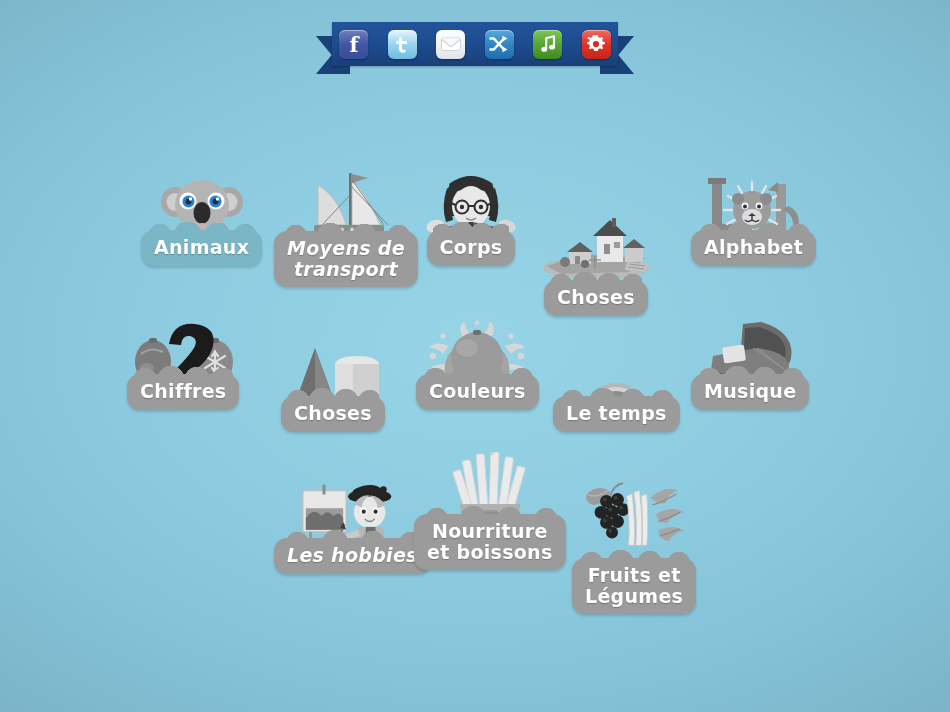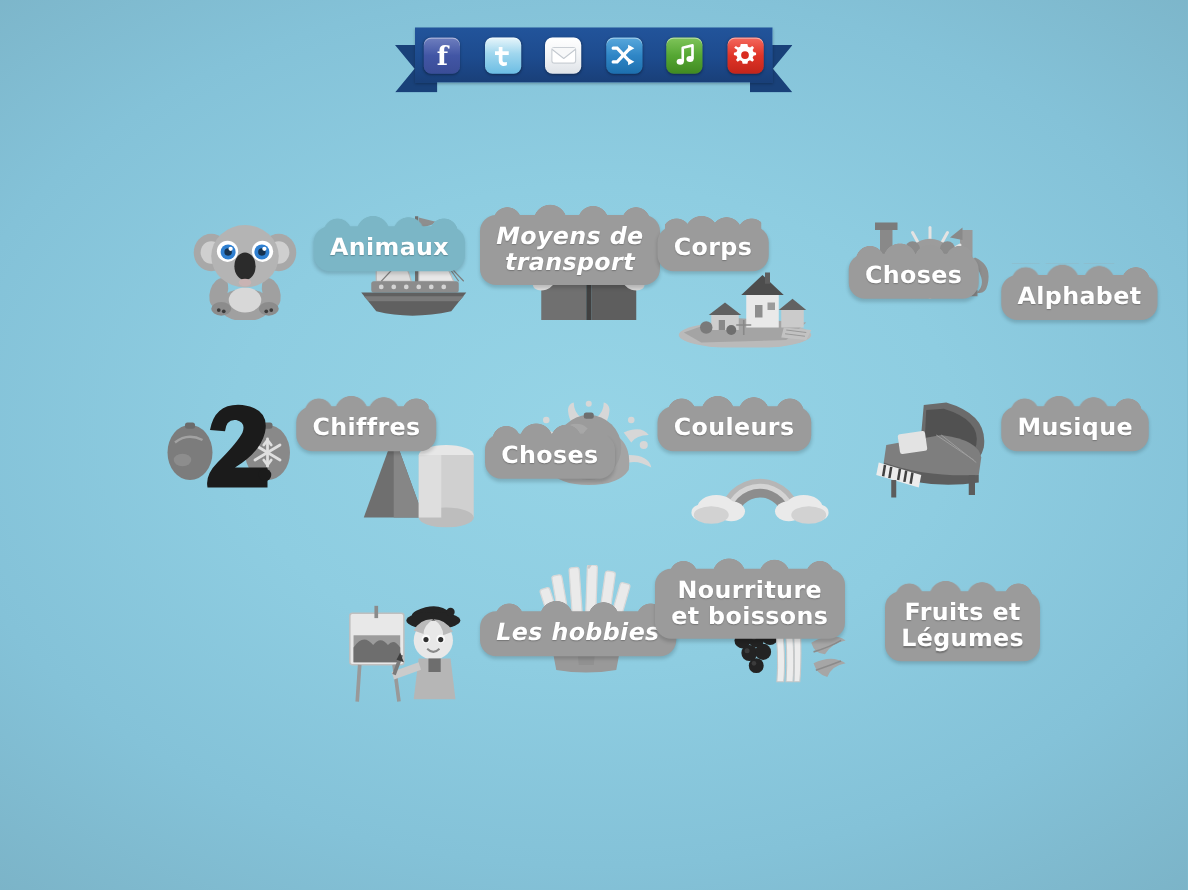--- a/index.html
+++ b/index.html
@@ -53,21 +53,21 @@
   .ic-twitter  { background:linear-gradient(180deg,#e8f6fb 0%,#9fd6ee 45%,#6cbde4 100%); }
   .ic-email    { background:linear-gradient(180deg,#ffffff 0%,#f2f4f6 50%,#dfe3e8 100%); }
   .ic-shuffle  { background:linear-gradient(180deg,#59a8dc 0%,#2f86c6 50%,#1d6fae 100%); }
   .ic-music    { background:linear-gradient(180deg,#7fc45a 0%,#55a733 50%,#418a22 100%); }
   .ic-settings { background:linear-gradient(180deg,#f4695e 0%,#e03427 50%,#c3251b 100%); }
 
   
   #tiles { position:absolute; inset:0; }
   .tile {
     position:absolute;
-    display:flex; flex-direction:row; align-items:center;
+    display:flex; flex-direction:column; align-items:center;
     cursor:pointer;
   }
   .tile-art {
     position:relative;
     width:110px; height:88px;
     display:flex; align-items:flex-end; justify-content:center;
     filter:grayscale(1) contrast(0.95);
   }
   .tile.colored .tile-art { filter:none; }
   .tile-art svg { display:block; }
@@ -287,21 +287,21 @@
     <circle cx="44" cy="58" r="4" fill="#6e6e6e"></circle>
     <path d="M86 56 L108 58 L104 66 L84 64 Z" fill="#c6c6c6"></path>
     <g stroke="#9a9a9a" stroke-width="1">
               <path d="M88 58 L104 60"></path>
               <path d="M87 61 L103 63"></path>
             </g>
   </svg>
         </div>
         <div class="tile-label">Choses</div>
       </div>
-      <div class="tile" style="left: 691px; top: 168px; align-items: flex-end;">
+      <div class="tile" style="left: 691px; top: 168px;">
         <div class="tile-art">
           <svg id="art-lion" width="108" height="86" viewBox="0 0 108 86">
     <path d="M12 10 h10 v44 h16 v10 H12 Z" fill="#8a8a8a"></path>
     <path d="M8 8 h18 v6 H8 Z" fill="#7b7b7b"></path>
     <path d="M76 14 h10 v50 h-10 Z" fill="#9a9a9a"></path>
     <path d="M68 20 L78 12 v10 Z" fill="#8a8a8a"></path>
     <path d="M72 62 h18 v5 H72 Z" fill="#8a8a8a"></path>
     <g stroke="#e8e8e8" stroke-width="2.4" stroke-linecap="round">
       <path d="M52 12 L52 22"></path>
               <path d="M38 16 L43 25"></path>
@@ -403,20 +403,21 @@
       <ellipse cx="90" cy="60" rx="15" ry="10"></ellipse>
       <ellipse cx="78" cy="63" rx="11" ry="8"></ellipse>
       <ellipse cx="100" cy="64" rx="10" ry="7"></ellipse>
     </g>
     <g fill="#d6d6d6">
       <ellipse cx="16" cy="66" rx="14" ry="7"></ellipse>
       <ellipse cx="94" cy="66" rx="14" ry="7"></ellipse>
     </g>
   </svg>
         </div>
+        <div class="tile-label">Le temps</div>
       </div>
       <div class="tile" style="left: 691px; top: 312px;">
         <div class="tile-art">
           <svg id="art-piano" width="110" height="82" viewBox="0 0 110 82">
     <path d="M48 6 L66 4 Q100 14 96 40 Q92 58 64 58 L44 52 Z" fill="#6a6a6a"></path>
     <path d="M50 10 L64 9 Q94 18 90 38 Q86 52 64 52 L48 48 Z" fill="#4f4f4f"></path>
     <path d="M18 38 L62 30 Q92 34 94 48 L92 62 Q62 70 30 62 L16 52 Z" fill="#7e7e7e"></path>
     <path d="M16 52 Q50 64 92 62 L92 68 Q50 74 16 60 Z" fill="#5b5b5b"></path>
     <rect x="28" y="28" width="22" height="16" rx="2" fill="#e8e8e8" transform="rotate(-8 39 36)"></rect>
     <g stroke="#9e9e9e" stroke-width="0.8">

